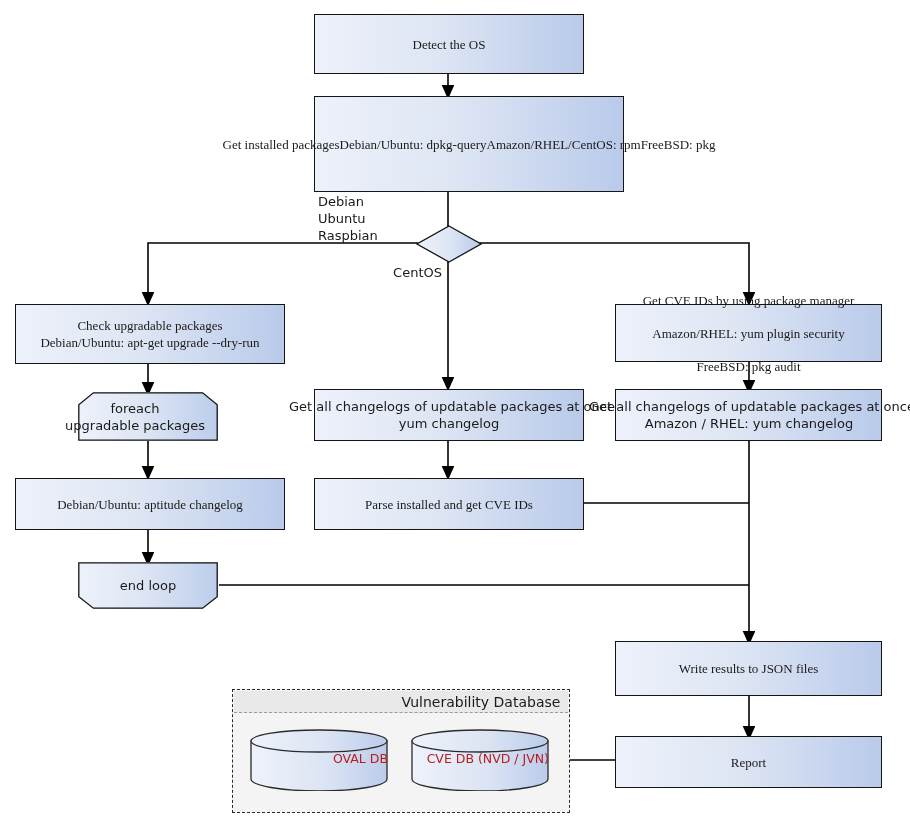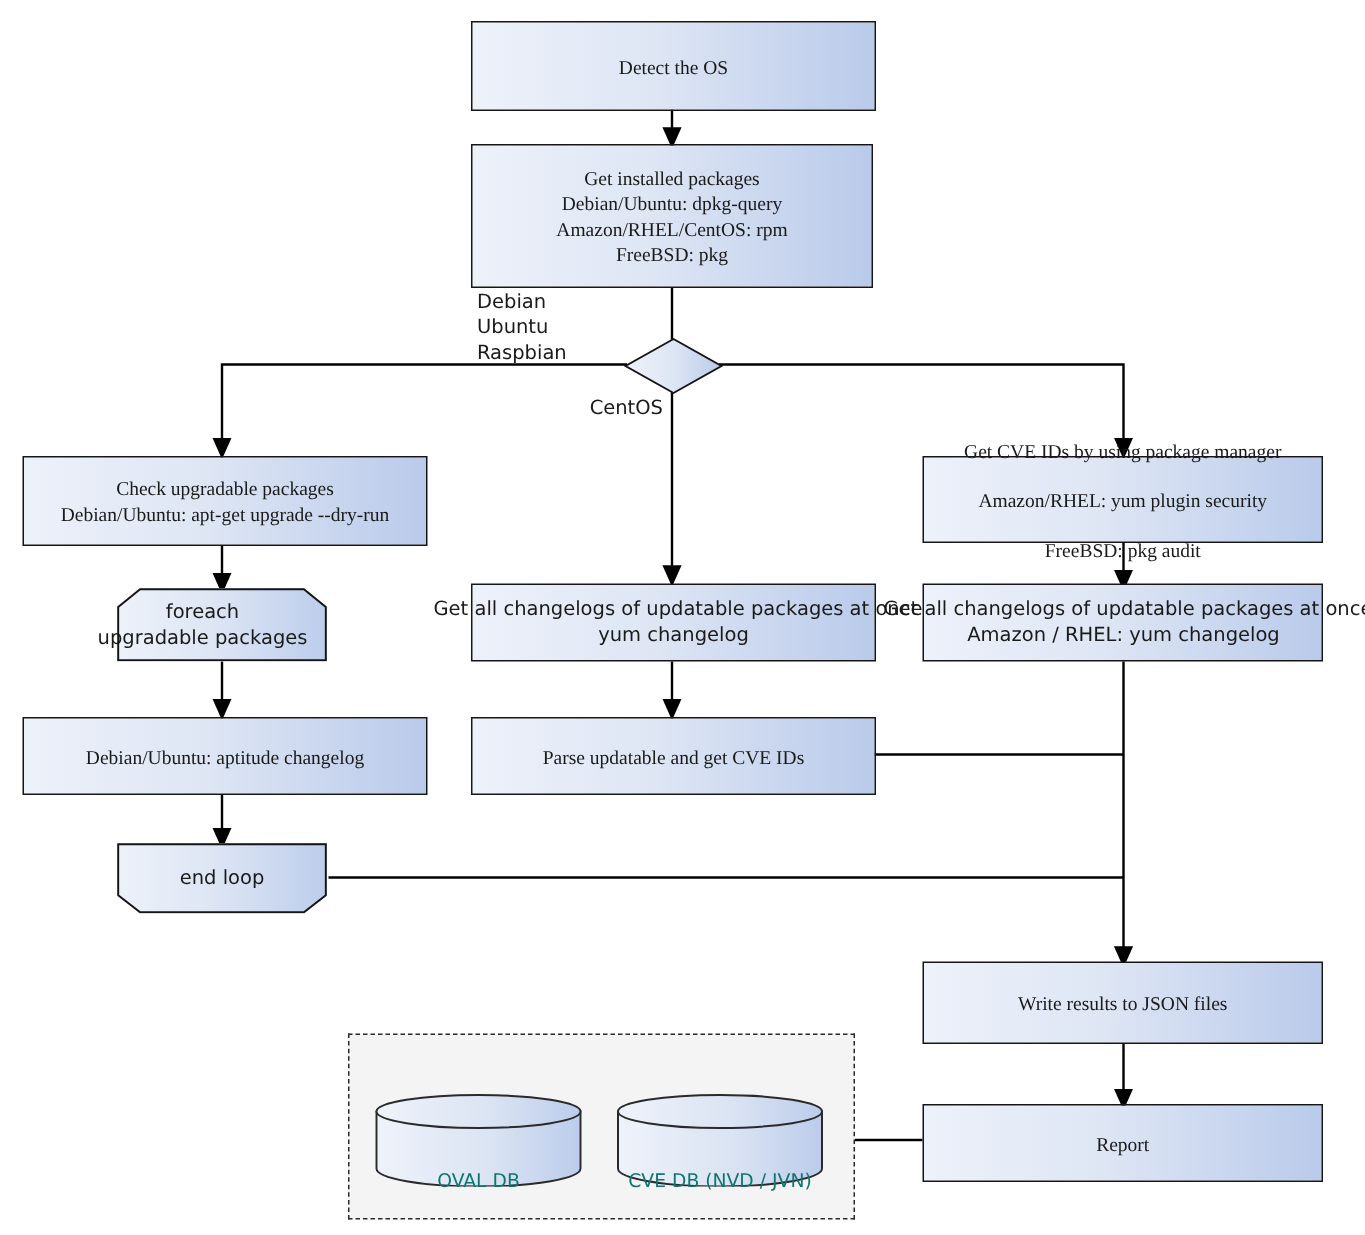--- a/index.html
+++ b/index.html
@@ -91,25 +91,24 @@
     color: #1a1a1a;
     padding-right: 8px;
     line-height: 22px;
     white-space: nowrap;
   }
   .cyl {
     position: absolute;
   }
   .cyl-text {
     position: absolute;
-    text-align: center;
+    text-align: right;
     font-size: 12.5px;
-    color: #0f766e;
-    white-space: nowrap;
-    margin-top: 28px;
+    color: #b91c1c;
+    white-space: nowrap;
   }
   .overflow-text {
     position: absolute;
     text-align: center;
     font-size: 13px;
     line-height: 17px;
     color: #1a1a1a;
     white-space: nowrap;
   }
 </style>
@@ -152,21 +151,21 @@
       <line x1="749" y1="696" x2="749" y2="733" marker-end="url(#arrow)"></line>
 
       <line x1="570" y1="760" x2="615" y2="760"></line>
     </g>
   </svg>
 
   <div class="node rectnode" style="left:314px; top:14px; width:270px; height:60px;">
     <span class="label">Detect the OS</span>
   </div>
 
-  <div class="node rectnode" style="left:314px; top:96px; width:268px; height:96px; flex-direction:column;">
+  <div class="node rectnode" style="left:314px; top:96px; width:310px; height:96px; flex-direction:row;">
     <span>Get installed packages</span>
     <span>Debian/Ubuntu: dpkg-query</span>
     <span>Amazon/RHEL/CentOS: rpm</span>
     <span>FreeBSD: pkg</span>
   </div>
 
   <svg class="diamond" style="left:416px; top:225px; width:66px; height:38px;" viewBox="0 0 66 38">
     <defs>
       <linearGradient id="dg" x1="0" y1="0" x2="1" y2="0">
         <stop offset="0%" stop-color="#eef2fa"></stop>
@@ -214,21 +213,21 @@
     <span class="label">end loop</span>
   </div>
 
   <div class="node rectnode" style="left:314px; top:389px; width:270px; height:52px;"></div>
   <div class="overflow-text" style="left:289px; top:398px; width:320px;">
     <div>Get all changelogs of updatable packages at once</div>
     <div>yum changelog</div>
   </div>
 
   <div class="node rectnode" style="left:314px; top:478px; width:270px; height:52px;">
-    <span class="label">Parse updatable and get CVE IDs</span>
+    <span class="label">Parse installed and get CVE IDs</span>
   </div>
 
   <div class="node rectnode" style="left:615px; top:304px; width:267px; height:58px; flex-direction:column;gap:16px;">
     <span>Get CVE IDs by using package manager</span>
     <span>Amazon/RHEL: yum plugin security</span>
     <span>FreeBSD: pkg audit</span>
   </div>
 
   <div class="node rectnode" style="left:615px; top:389px; width:267px; height:52px;"></div>
   <div class="overflow-text" style="left:589px; top:398px; width:320px;">
@@ -238,20 +237,23 @@
 
   <div class="node rectnode" style="left:615px; top:641px; width:267px; height:55px;">
     <span class="label">Write results to JSON files</span>
   </div>
 
   <div class="node rectnode" style="left:615px; top:736px; width:267px; height:52px;">
     <span class="label">Report</span>
   </div>
 
   <div class="group-box" style="left:232px; top:689px; width:338px; height:124px;"></div>
+  <div class="group-title-bar" style="left:233.6px; top:690.6px; width:334.8px; height:22px;">
+    <span>Vulnerability Database</span>
+  </div>
 
   <svg class="cyl" style="left:250px; top:729px; width:138px; height:62px;" viewBox="0 0 138 62">
     <defs>
       <linearGradient id="cg1" x1="0" y1="0" x2="1" y2="0">
         <stop offset="0%" stop-color="#eef2fa"></stop>
         <stop offset="55%" stop-color="#dbe4f3"></stop>
         <stop offset="100%" stop-color="#bbcceb"></stop>
       </linearGradient>
     </defs>
     <path d="M1,12 L1,50 A68,12 0 0 0 137,50 L137,12 Z" fill="url(#cg1)" stroke="#2a2a2a" stroke-width="1.3"></path>

